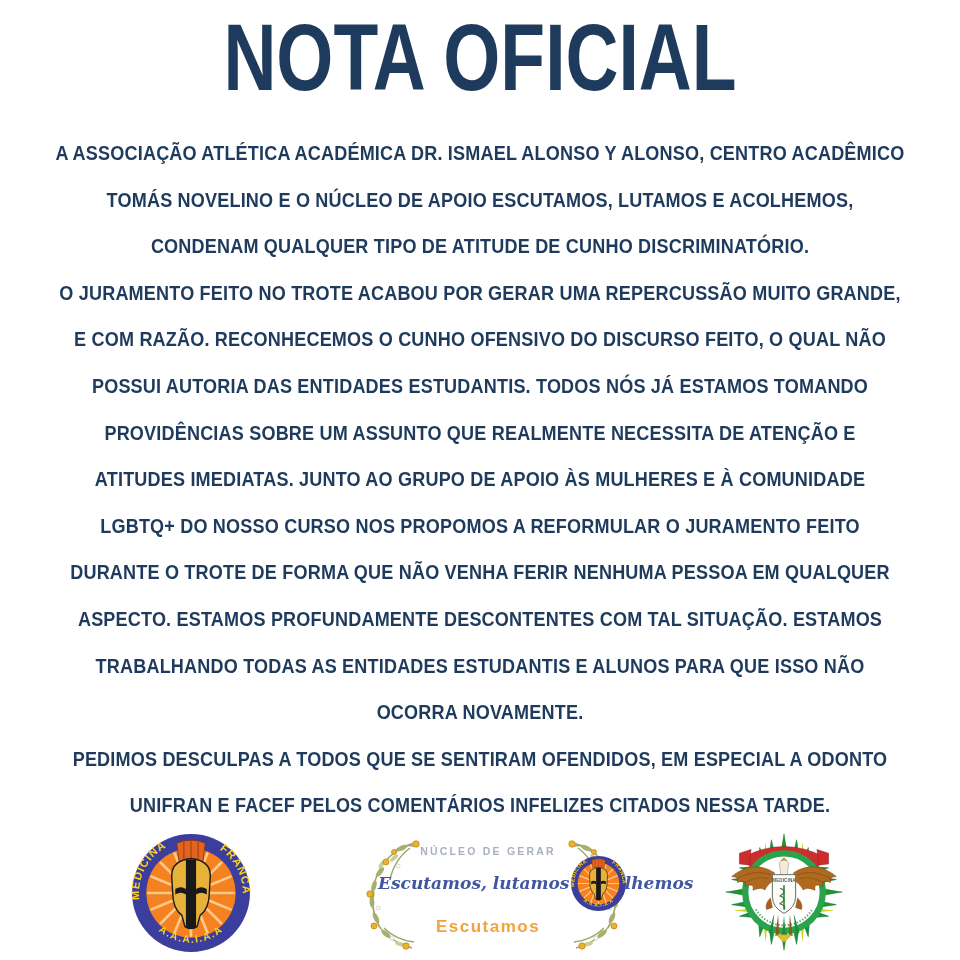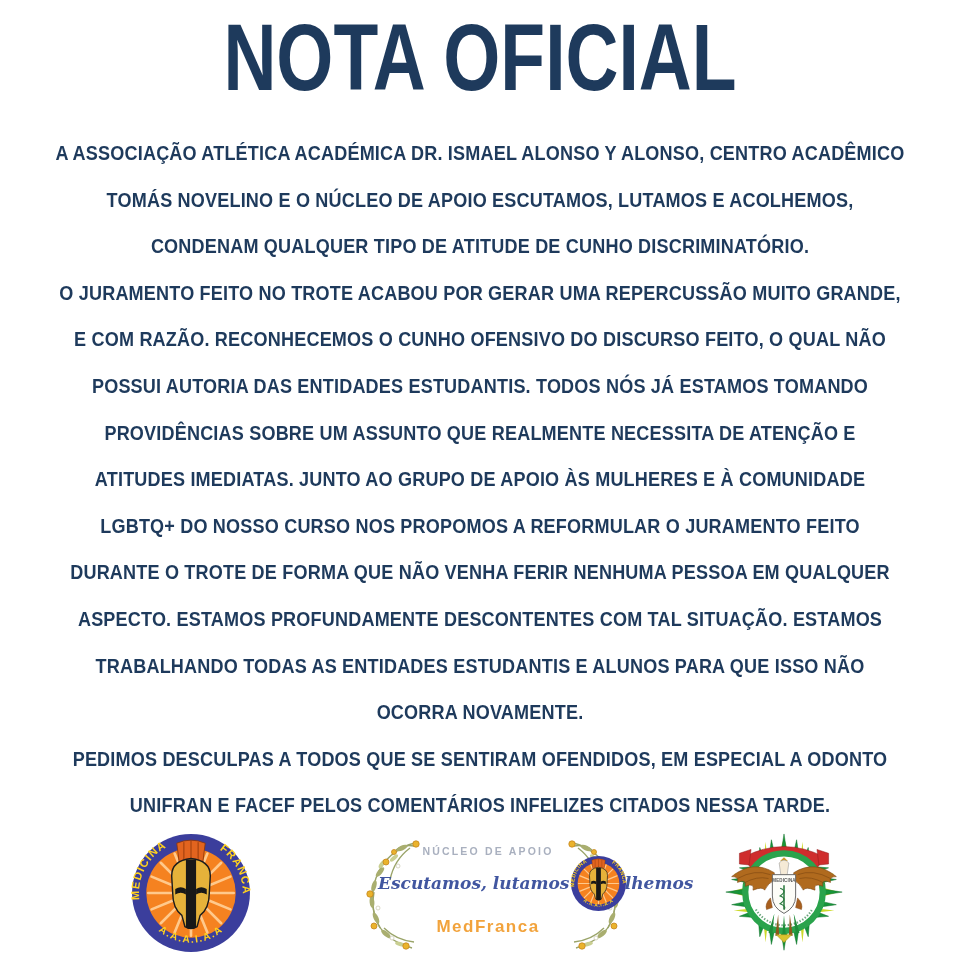--- a/index.html
+++ b/index.html
@@ -127,23 +127,23 @@
     </div>
 
     <div class="logo-mid">
       <svg class="wreath-l" viewBox="0 0 95 120">
         <use href="#wreath"></use>
       </svg>
       <svg class="wreath-r" viewBox="0 0 95 120">
         <use href="#wreath"></use>
       </svg>
       <div class="mid-text">
-        <div class="nucleo-label">NÚCLEO DE APOIO</div>
+        <div class="nucleo-label">NÚCLEO DE GERAR</div>
         <div class="script-text">Escutamos, lutamos e acolhemos</div>
-        <div class="medfranca">MedFranca</div>
+        <div class="medfranca">Escutamos</div>
       </div>
       <svg class="mini-badge">
         <use href="#aaaia-badge"></use>
       </svg>
     </div>
 
     <div class="logo-right">
       <svg width="136" height="126" viewBox="0 0 140 130">
         <defs>
           <g id="ray-fan">

